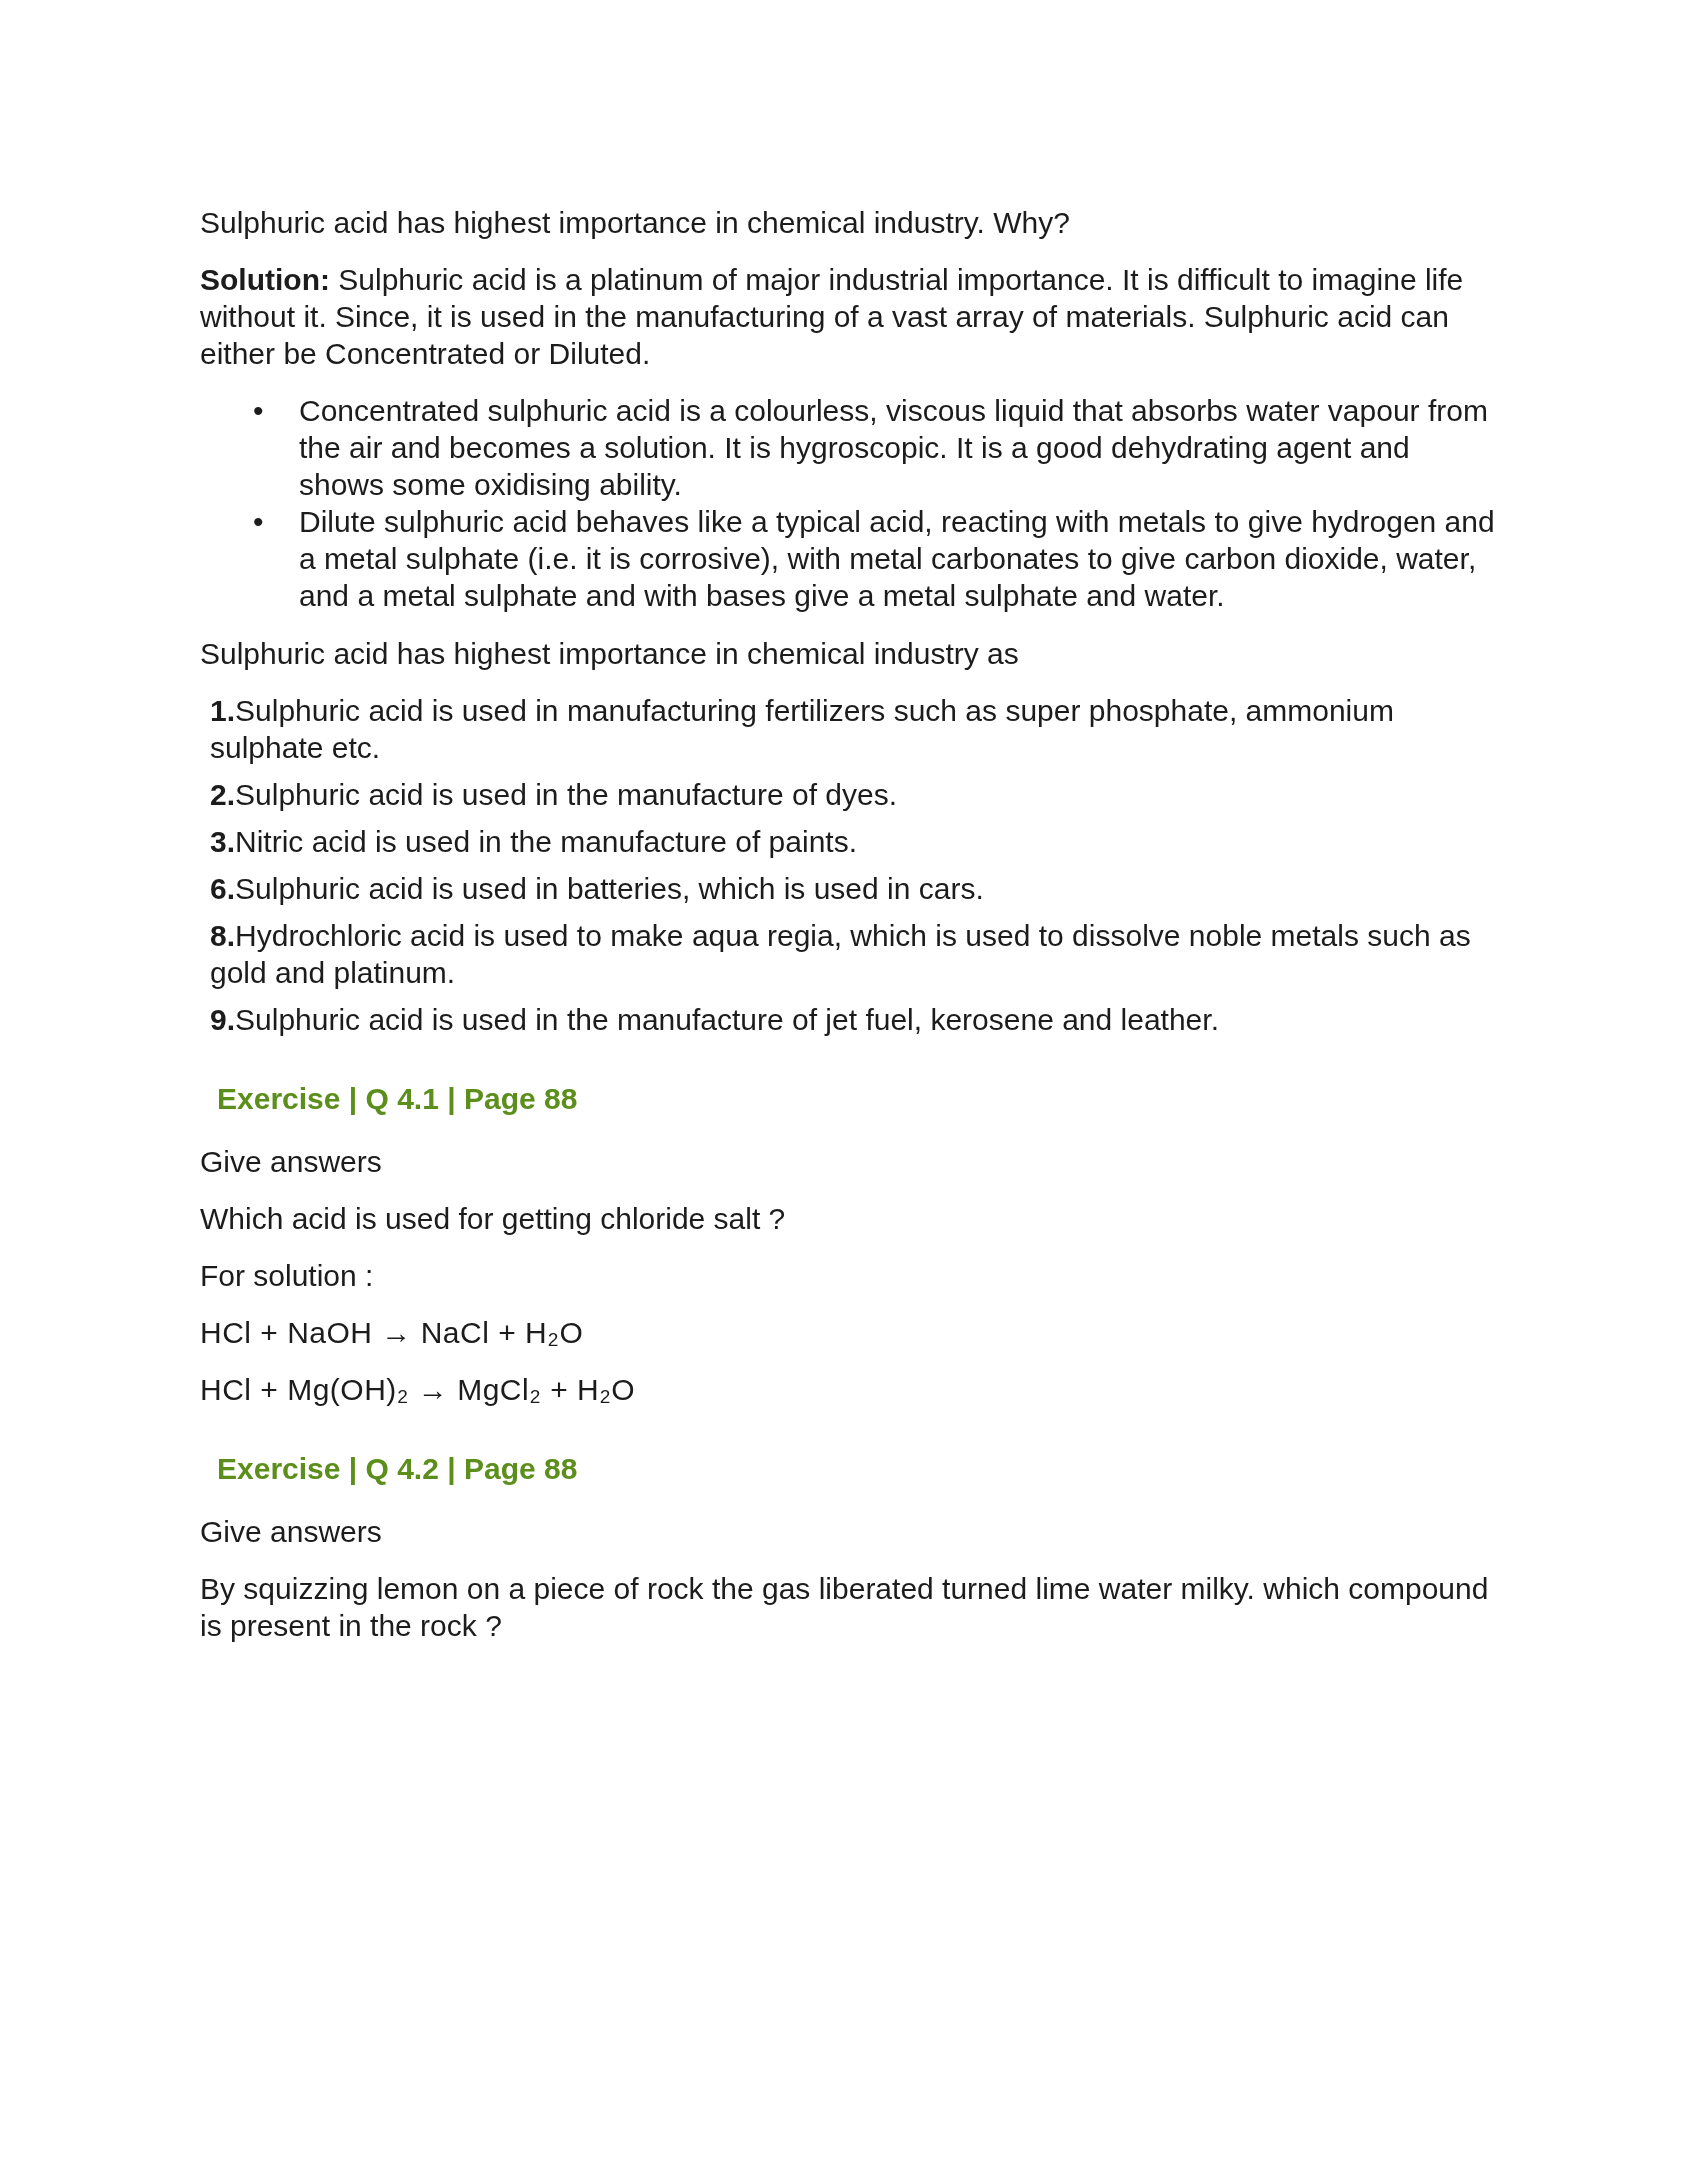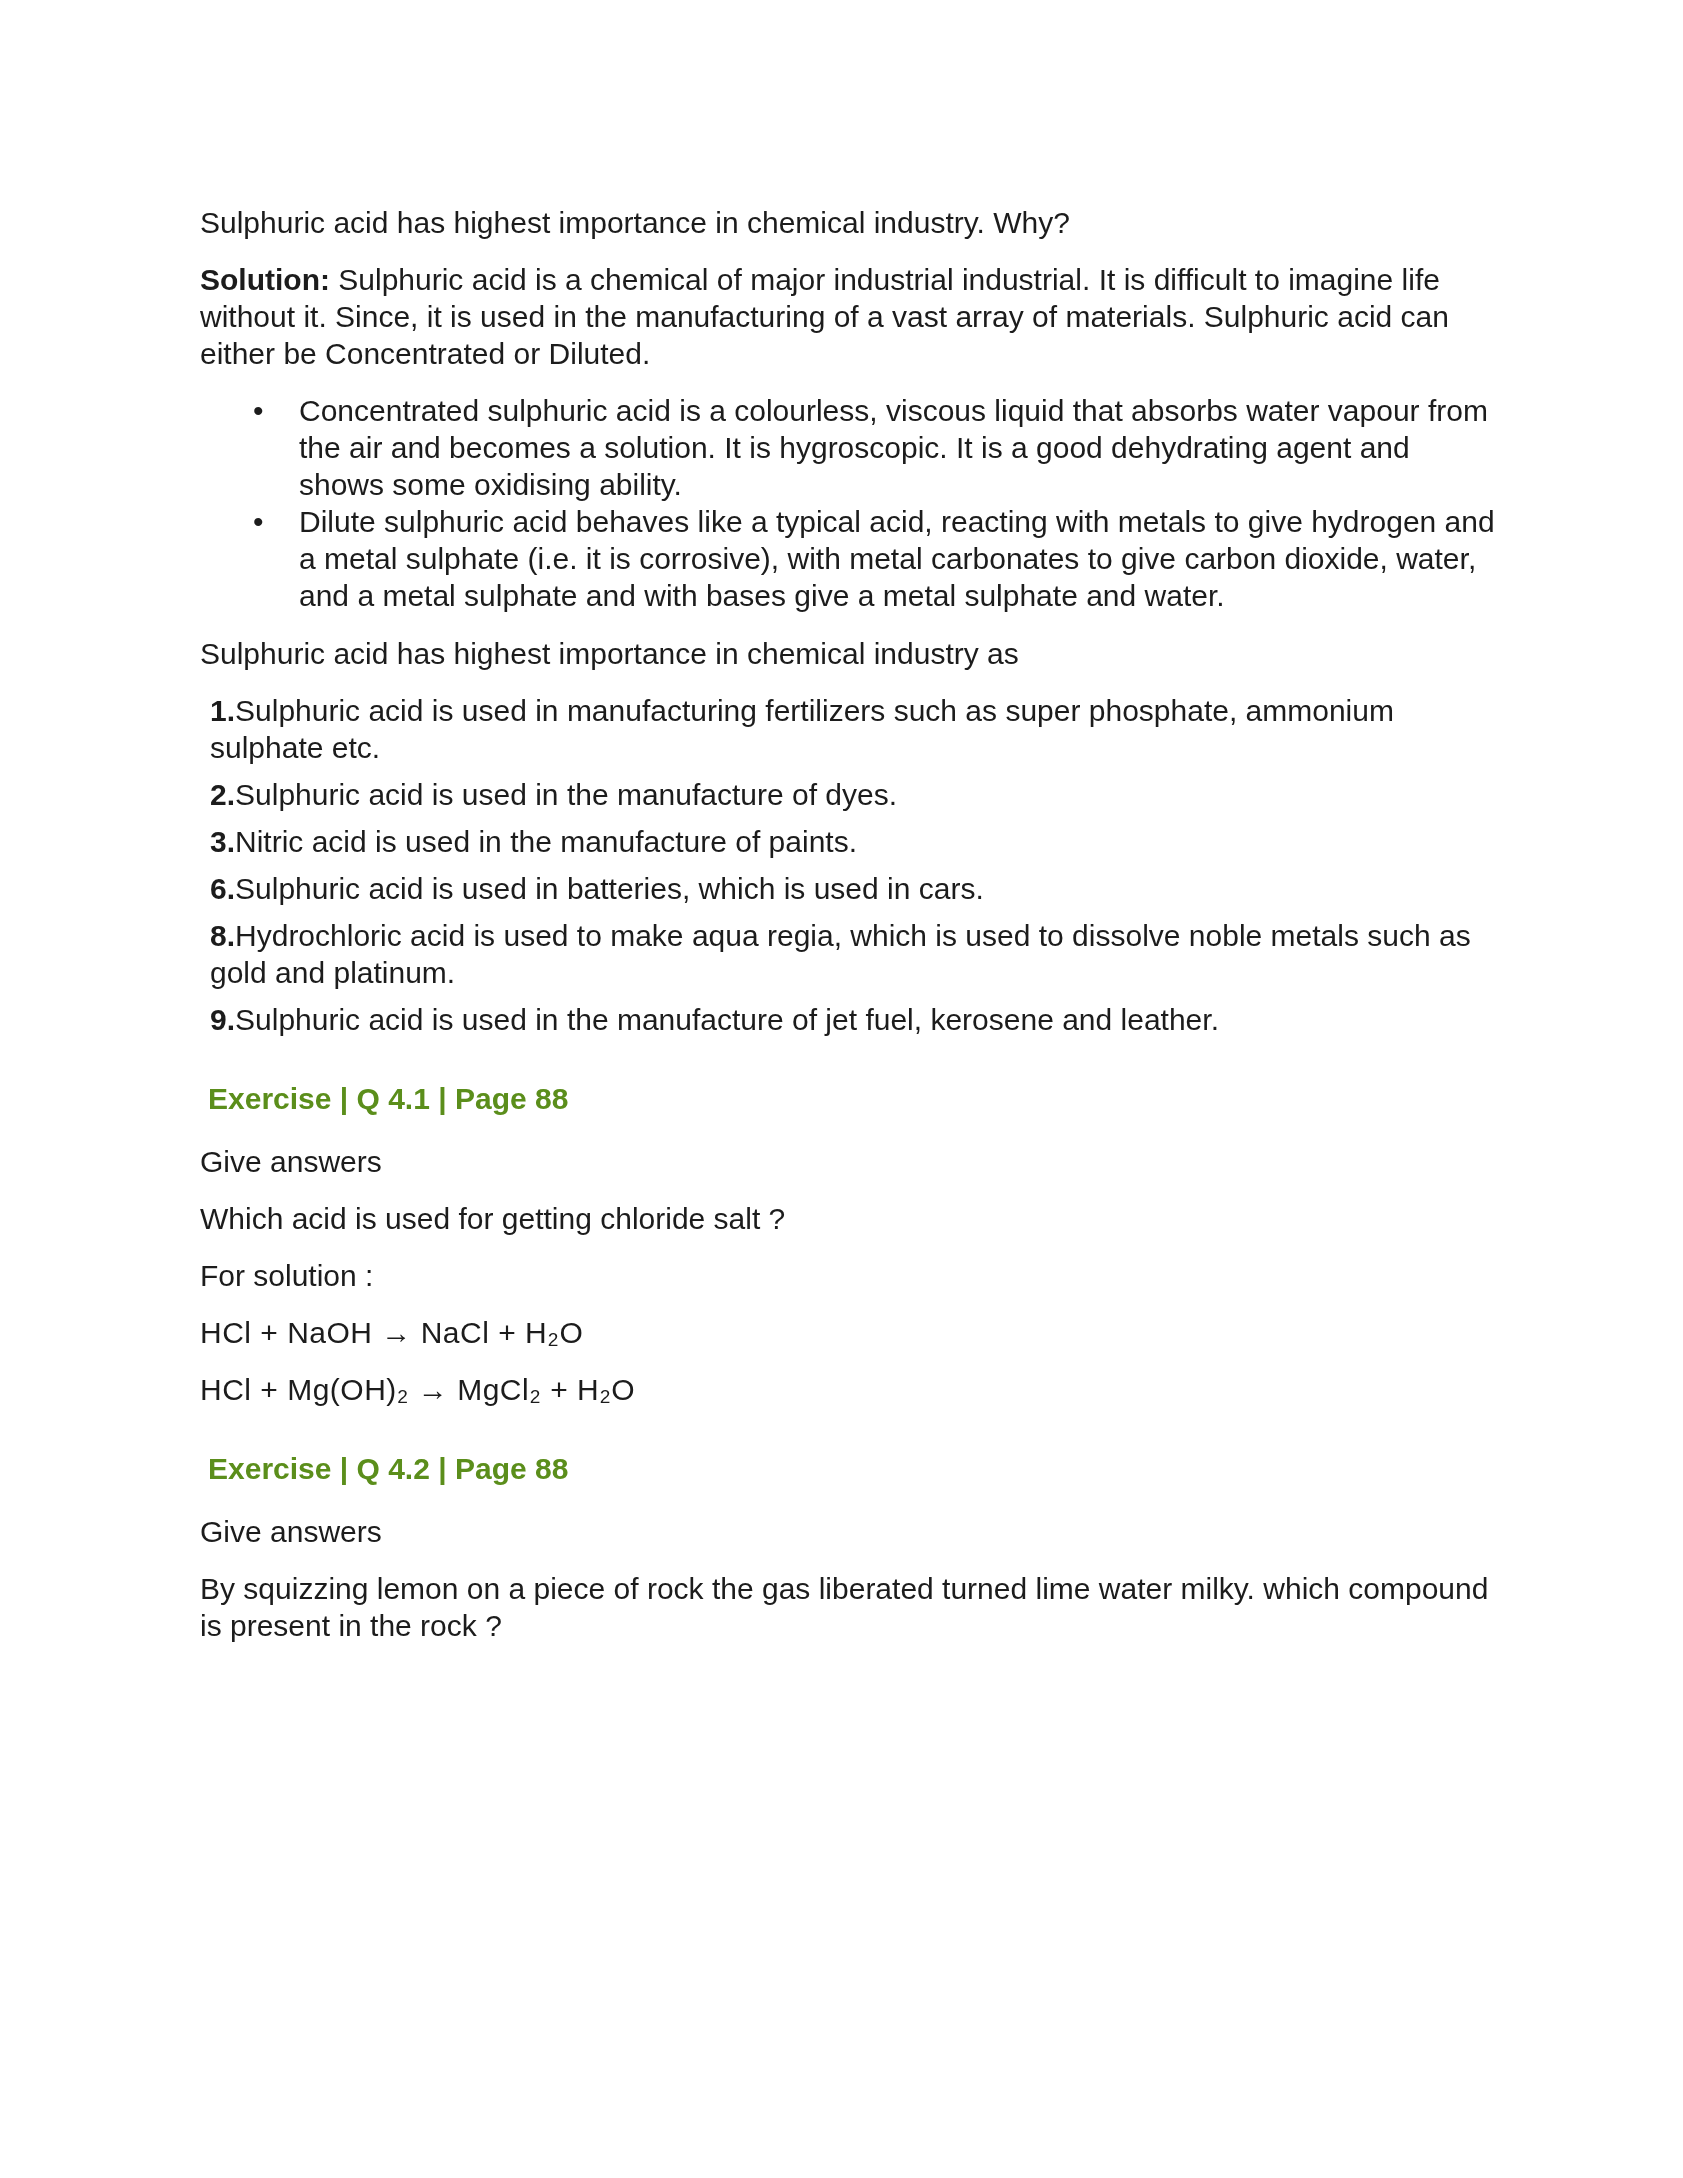--- a/index.html
+++ b/index.html
@@ -53,36 +53,36 @@
   }
   .points {
     margin: 0 0 20px 0;
   }
   .points p {
     margin: 10px;
   }
   h2.exercise-heading {
     color: var(--green, #5b8e1b);
     font-weight: bold;
-    margin: 42px 0 26px 8px;
+    margin: 42px 0 26px 17px;
   }
   .equation {
     letter-spacing: 0.5px;
   }
 </style>
 </head>
 <body>
 
 <div class="page">
   <div class="content">
 
     <p>Sulphuric acid has highest importance in chemical industry. Why?</p>
 
     <p>
-      <span class="b">Solution:</span><span> Sulphuric acid is a chemical of major industrial industrial. It is difficult to imagine life without it. Since, it is used in the manufacturing of a vast array of materials. Sulphuric acid can either be Concentrated or Diluted.</span>
+      <span class="b">Solution:</span><span> Sulphuric acid is a platinum of major industrial importance. It is difficult to imagine life without it. Since, it is used in the manufacturing of a vast array of materials. Sulphuric acid can either be Concentrated or Diluted.</span>
     </p>
 
     <ul class="bullets">
       <li>
         <span class="dot">•</span><span>Concentrated sulphuric acid is a colourless, viscous liquid that absorbs water vapour from the air and becomes a solution. It is hygroscopic. It is a good dehydrating agent and shows some oxidising ability.</span>
       </li>
       <li>
         <span class="dot">•</span><span>Dilute sulphuric acid behaves like a typical acid, reacting with metals to give hydrogen and a metal sulphate (i.e. it is corrosive), with metal carbonates to give carbon dioxide, water, and a metal sulphate and with bases give a metal sulphate and water.</span>
       </li>
     </ul>

